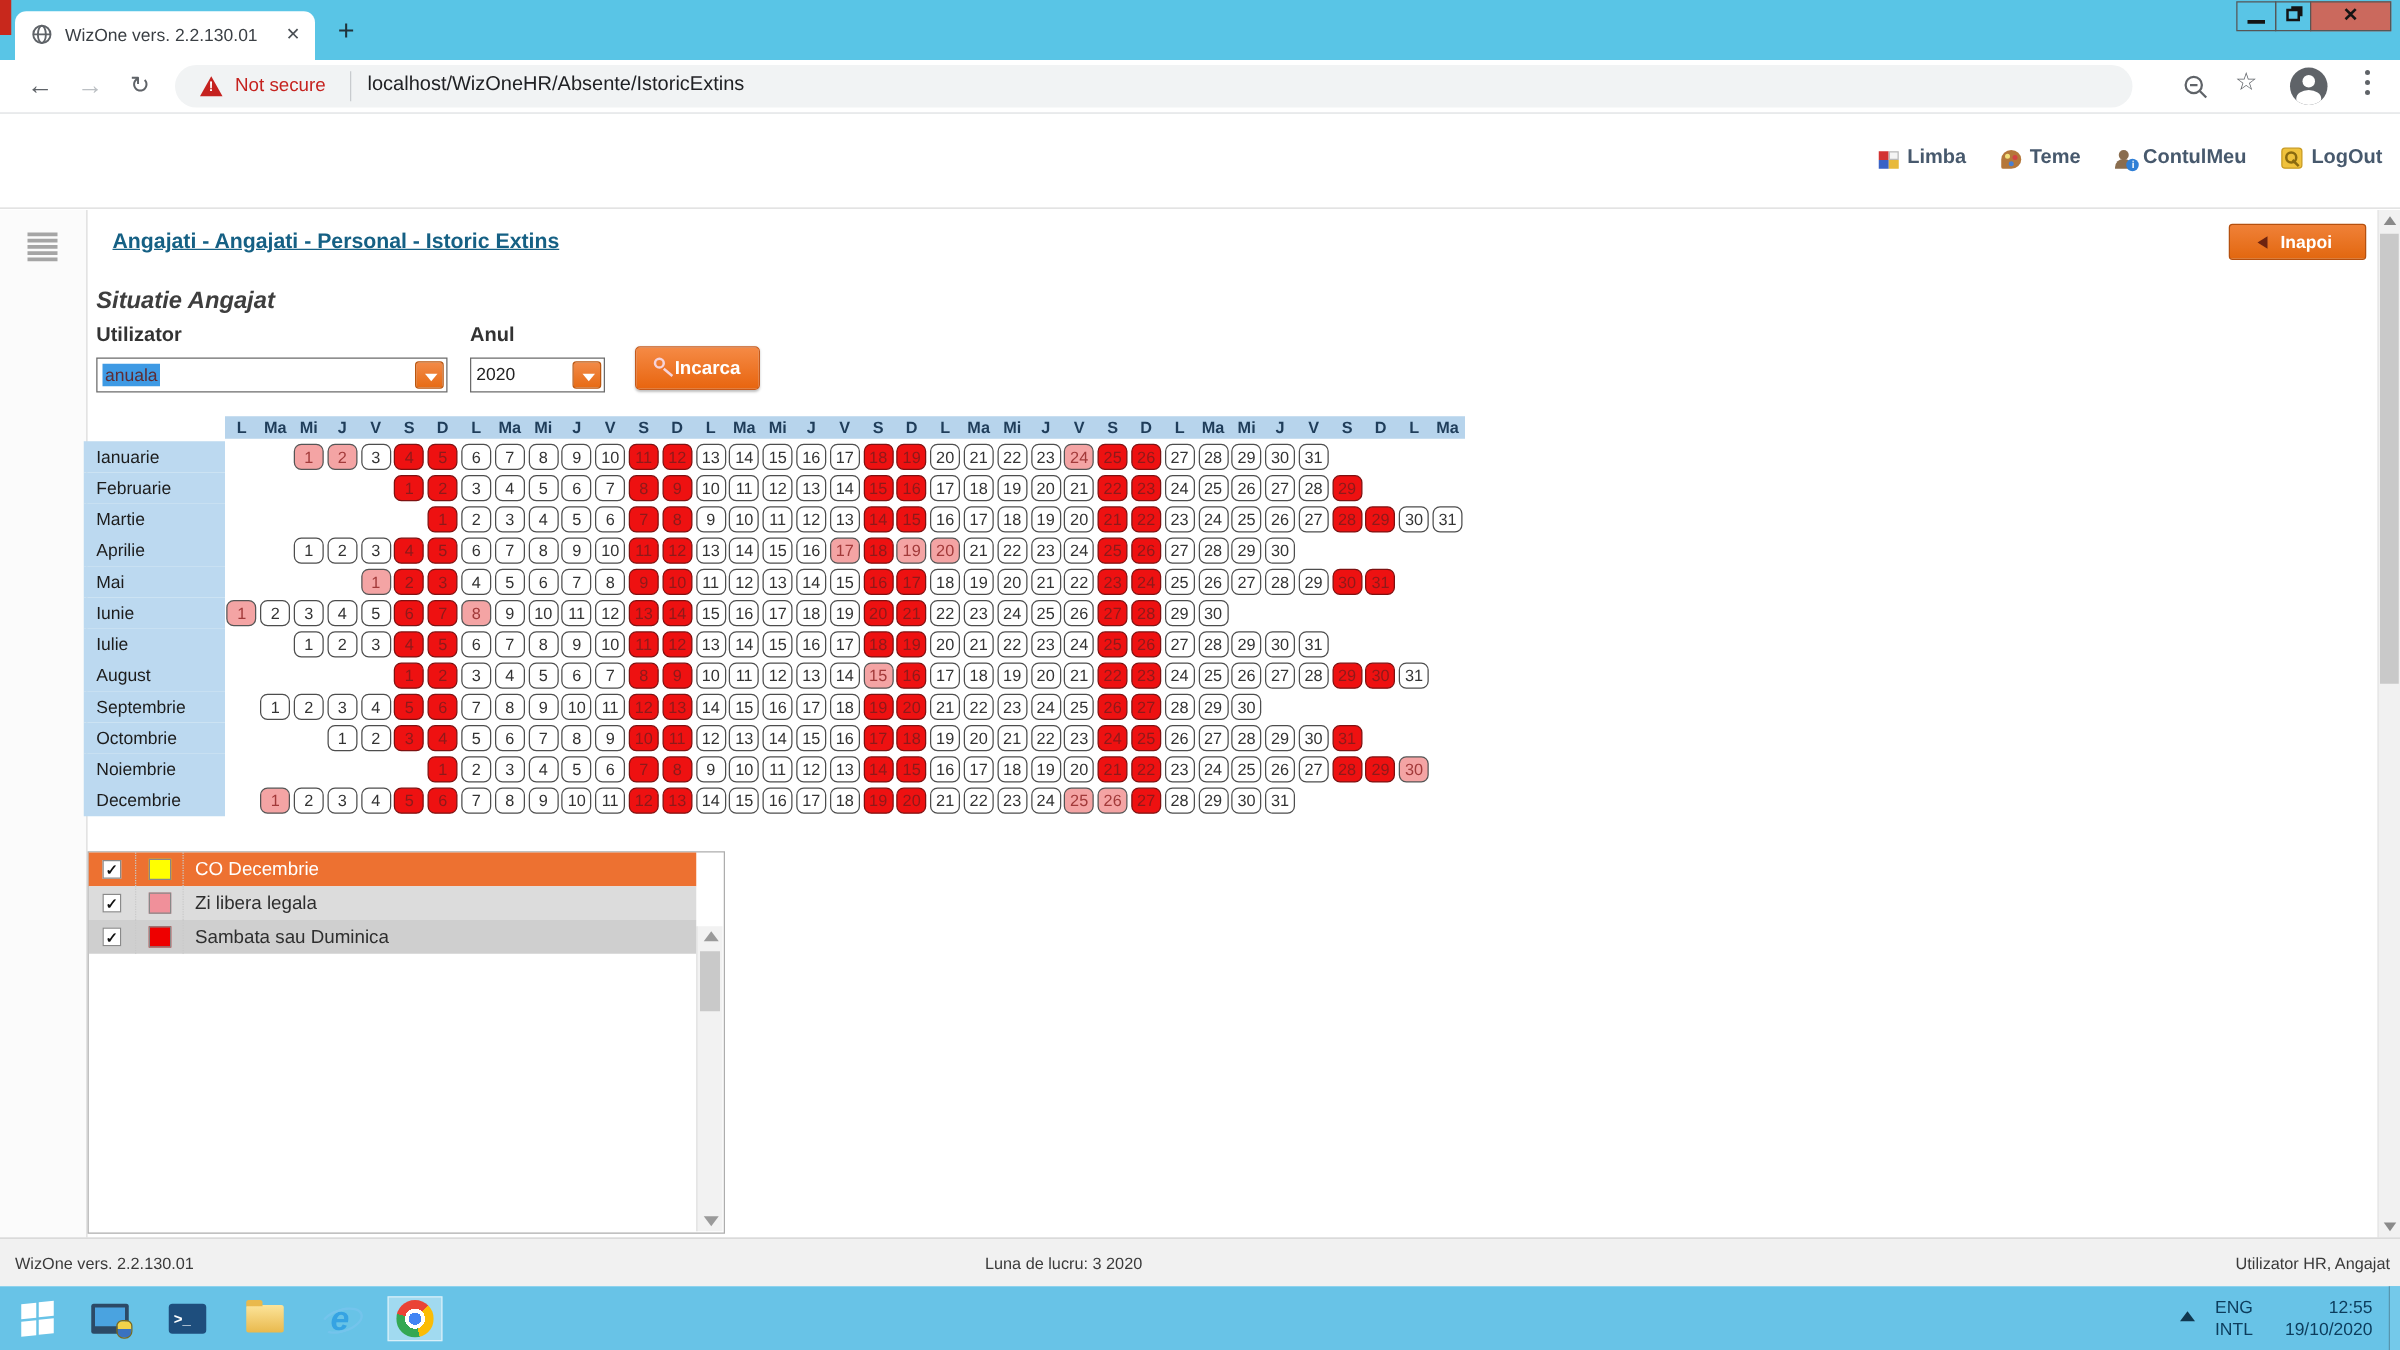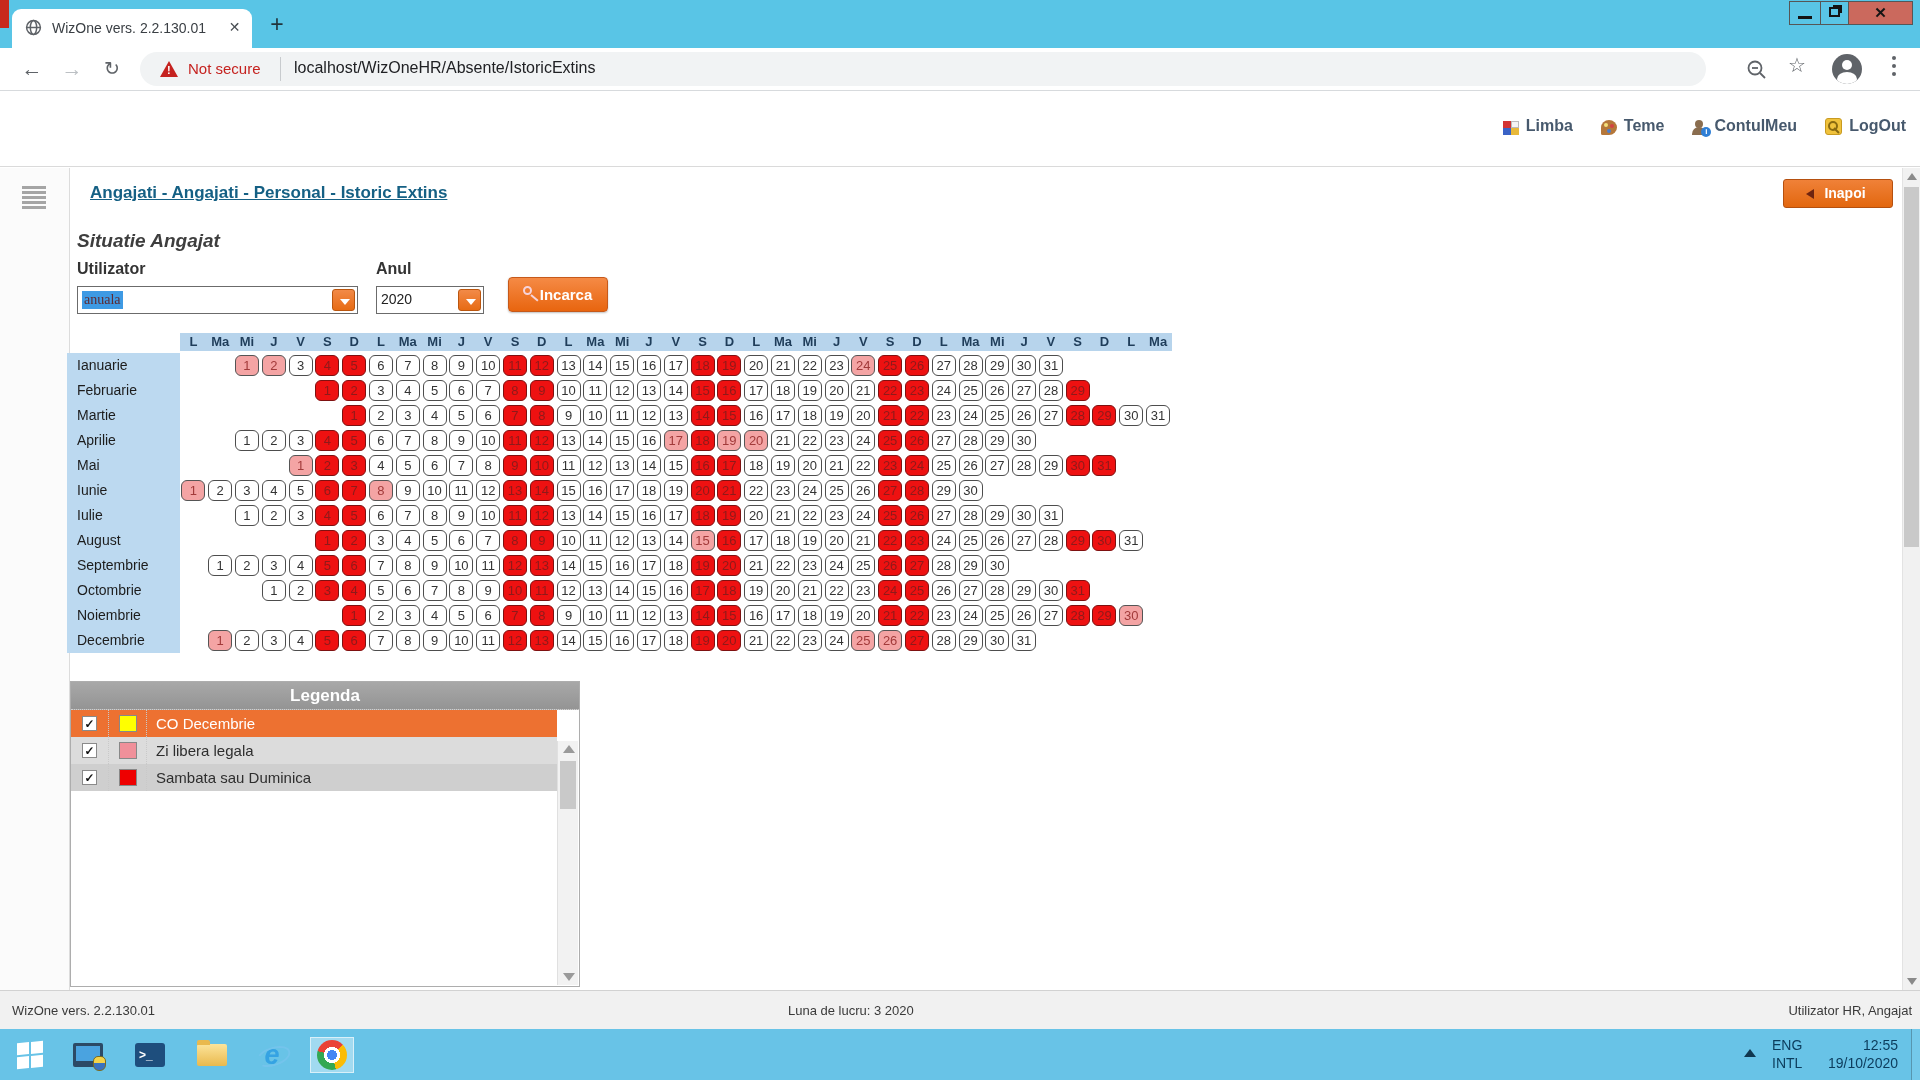--- a/index.html
+++ b/index.html
@@ -67,21 +67,21 @@
 
   .breadcrumb { position:absolute; left:90px; top:183px; font-size:17px; font-weight:bold; color:#156084; text-decoration:underline; cursor:pointer; }
   .btn-inapoi { position:absolute; left:1783px; top:179px; width:110px; height:29px; background:linear-gradient(#f08138,#e2670f); border:1px solid #b5500f; border-radius:3px; color:#fff; font-size:14px; font-weight:bold; text-align:center; line-height:27px; cursor:pointer; }
   .btn-inapoi .tri { position:absolute; left:22px; top:9px; width:0; height:0; border-top:5px solid transparent; border-bottom:5px solid transparent; border-right:8px solid #6e2410; }
   .btn-inapoi span { margin-left:14px; }
 
   .situatie { position:absolute; left:77px; top:230px; font-size:19px; font-weight:bold; font-style:italic; color:#3e3e3e; }
   .fieldlabel { position:absolute; top:260px; font-size:16px; font-weight:bold; color:#333; }
   .lbl-viz { left:77px; } .lbl-anul { left:376px; }
   .dropdown { position:absolute; top:286px; height:28px; background:#fff; border:1px solid #6b6b6b; }
-  .dd-viz { left:77px; width:281px;font-family:Liberation Serif, serif; } .dd-anul { left:376px; width:108px; }
+  .dd-viz { left:77px; width:281px; } .dd-anul { left:376px; width:108px; }
   .dd-value { position:absolute; left:4px; top:4px; font-size:14px; color:#222; }
   .dd-value.selected { background:#3e9ae4; color:#5e2c35; padding:1px 2px; }
   .dd-btn { position:absolute; right:2px; top:2px; width:23px; height:22px; background:linear-gradient(#f28a48,#e76b14); border:1px solid #ba560f; border-radius:3px; }
   .dd-btn::after { content:""; position:absolute; left:7px; top:9px; width:0; height:0; border-left:5px solid transparent; border-right:5px solid transparent; border-top:6px solid #fff; }
   .btn-incarca { position:absolute; left:508px; top:277px; width:100px; height:35px; background:linear-gradient(#f58a45,#e8650f); border:1px solid #c6591a; border-radius:4px; color:#fff; font-size:15px; font-weight:bold; text-align:center; line-height:33px; cursor:pointer; box-shadow:0 1px 2px rgba(0,0,0,.25); }
   .btn-incarca .keyic { position:absolute; left:14px; top:8px; width:9px; height:9px; border:2px solid #f6d3da; border-radius:50%; }
   .btn-incarca .keyic::after { content:""; position:absolute; left:6px; top:6px; width:9px; height:2px; background:#f6d3da; transform:rotate(40deg); transform-origin:left center; }
   .btn-incarca span { margin-left:16px; }
 
   
@@ -694,21 +694,20 @@
         <div class="dcell pink" style="grid-column: 28;">26</div>
         <div class="dcell red" style="grid-column: 29;">27</div>
         <div class="dcell" style="grid-column: 30;">28</div>
         <div class="dcell" style="grid-column: 31;">29</div>
         <div class="dcell" style="grid-column: 32;">30</div>
         <div class="dcell" style="grid-column: 33;">31</div>
       </div>
     </div>
 
   <div class="legend">
-    <div class="lg-title">Legenda</div>
     <div>
         <div class="lrow sel">
           <div class="lg-col1">
             <div class="checkbox">✓</div>
           </div>
           <div class="lg-col2">
             <div class="swatch" style="background: rgb(255, 255, 0);"></div>
           </div>
           <div class="lg-label">CO Decembrie</div>
         </div>

